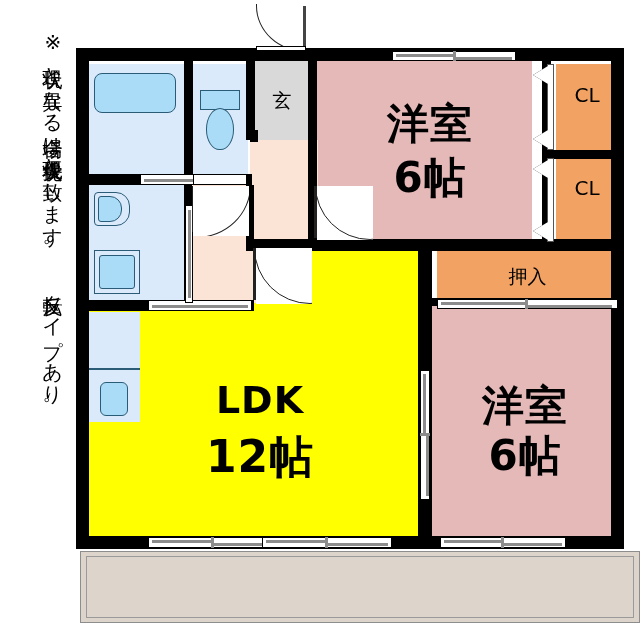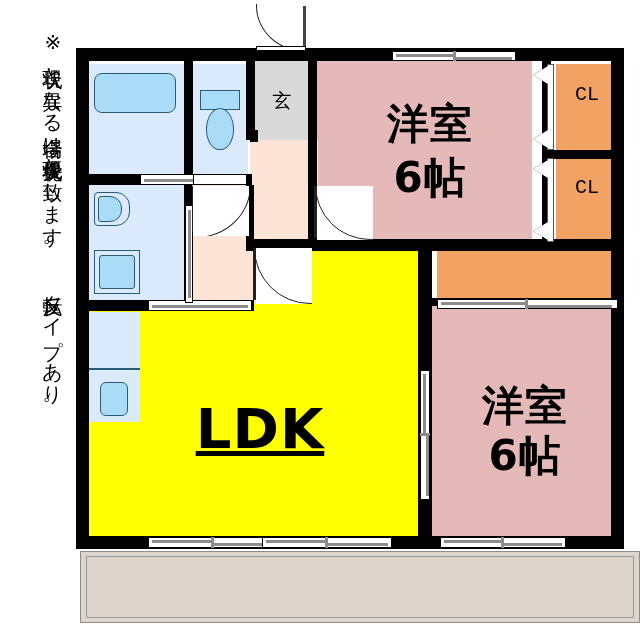--- a/index.html
+++ b/index.html
@@ -33,21 +33,21 @@
 
   
   .fix{position:absolute;background:#aadcf7;border:1.5px solid #2b5c77;box-sizing:border-box;}
   .fixr{border-radius:8px;}
   .fixbox{position:absolute;background:#dbeafb;border:1.5px solid #2b5c77;box-sizing:border-box;}
 
   
   .lbl{position:absolute;color:#000;text-align:center;white-space:nowrap;
        font-family:"DejaVu Sans","Liberation Sans",sans-serif;}
   .big{font-size:42px;font-weight:700;letter-spacing:1px;}
-  .cl {font-size:20px;font-weight:400;line-height:1.0;font-family:Liberation Mono, monospace;}
+  .cl {font-size:20px;font-weight:400;line-height:1.0;}
   .gen{font-size:19px;font-weight:400;}
 
   
   .arcwrap{position:absolute;overflow:hidden;}
   .arc{position:absolute;border:1.6px solid #222;border-radius:50%;background:transparent;}
 
   
   .sld{position:absolute;background:#ffffff;border:1.4px solid #000;box-sizing:border-box;}
   .sldbar{position:absolute;background:#8c8c8c;height:2.5px;}
   .sldv{position:absolute;background:#8c8c8c;width:2.5px;}
@@ -98,20 +98,21 @@
 
   <div class="abs" style="left:88px;top:368px;width:52px;height:1.6px;background:#2b5c77;"></div>
 
   <div class="f orange abs" style="left:556px;top:64px;width:62px;height:86px;"></div>
   <div class="lbl cl" style="left:556px;top:85px;width:62px;">CL</div>
 
   <div class="f orange abs" style="left:556px;top:158px;width:62px;height:84px;"></div>
   <div class="lbl cl" style="left:556px;top:178px;width:62px;">CL</div>
 
   <div class="f orange abs" style="left:437px;top:250px;width:181px;height:50px;"></div>
+  <div class="lbl gen" style="left:437px;top:264px;width:181px;">押入</div>
 
   <div class="wall" style="left:76px;top:48px;width:548px;height:13px;"></div>
   <div class="wall" style="left:76px;top:48px;width:13px;height:500px;"></div>
   <div class="wall" style="left:611px;top:48px;width:13px;height:500px;"></div>
   <div class="wall" style="left:76px;top:536px;width:548px;height:13px;"></div>
 
   <div class="wall" style="left:84px;top:174px;width:168px;height:11px;"></div>
   <div class="wall" style="left:84px;top:300px;width:170px;height:11px;"></div>
   <div class="wall" style="left:250px;top:130px;width:8px;height:12px;"></div>
   <div class="wall" style="left:250px;top:239px;width:70px;height:11px;"></div>
@@ -198,15 +199,16 @@
   <div class="abs" style="left:547px;top:158px;width:7px;height:84px;background:#fff;border:1.2px solid #555;box-sizing:border-box;"></div>
   <div class="tri" style="left:533px;top:160px;border-top:9px solid transparent;border-bottom:9px solid transparent;border-right:15px solid #fff;filter:drop-shadow(0 0 0.7px #000);"></div>
   <div class="tri" style="left:533px;top:222px;border-top:9px solid transparent;border-bottom:9px solid transparent;border-right:15px solid #fff;filter:drop-shadow(0 0 0.7px #000);"></div>
 
   <div class="lbl big" style="left:330px;top:96px;width:200px;">洋室</div>
   <div class="lbl big" style="left:330px;top:150px;width:200px;">6帖</div>
 
   <div class="lbl big" style="left:435px;top:378px;width:180px;">洋室</div>
   <div class="lbl big" style="left:435px;top:428px;width:180px;">6帖</div>
 
-  <div class="lbl big" style="left:160px;top:396px;width:200px;font-size:56px;text-decoration:underline;">LDK</div>
+  <div class="lbl big" style="left:160px;top:378px;width:200px;font-size:38px;">LDK</div>
+  <div class="lbl big" style="left:160px;top:428px;width:200px;font-size:44px;">12帖</div>
 
 </div>
 
 </body></html>

